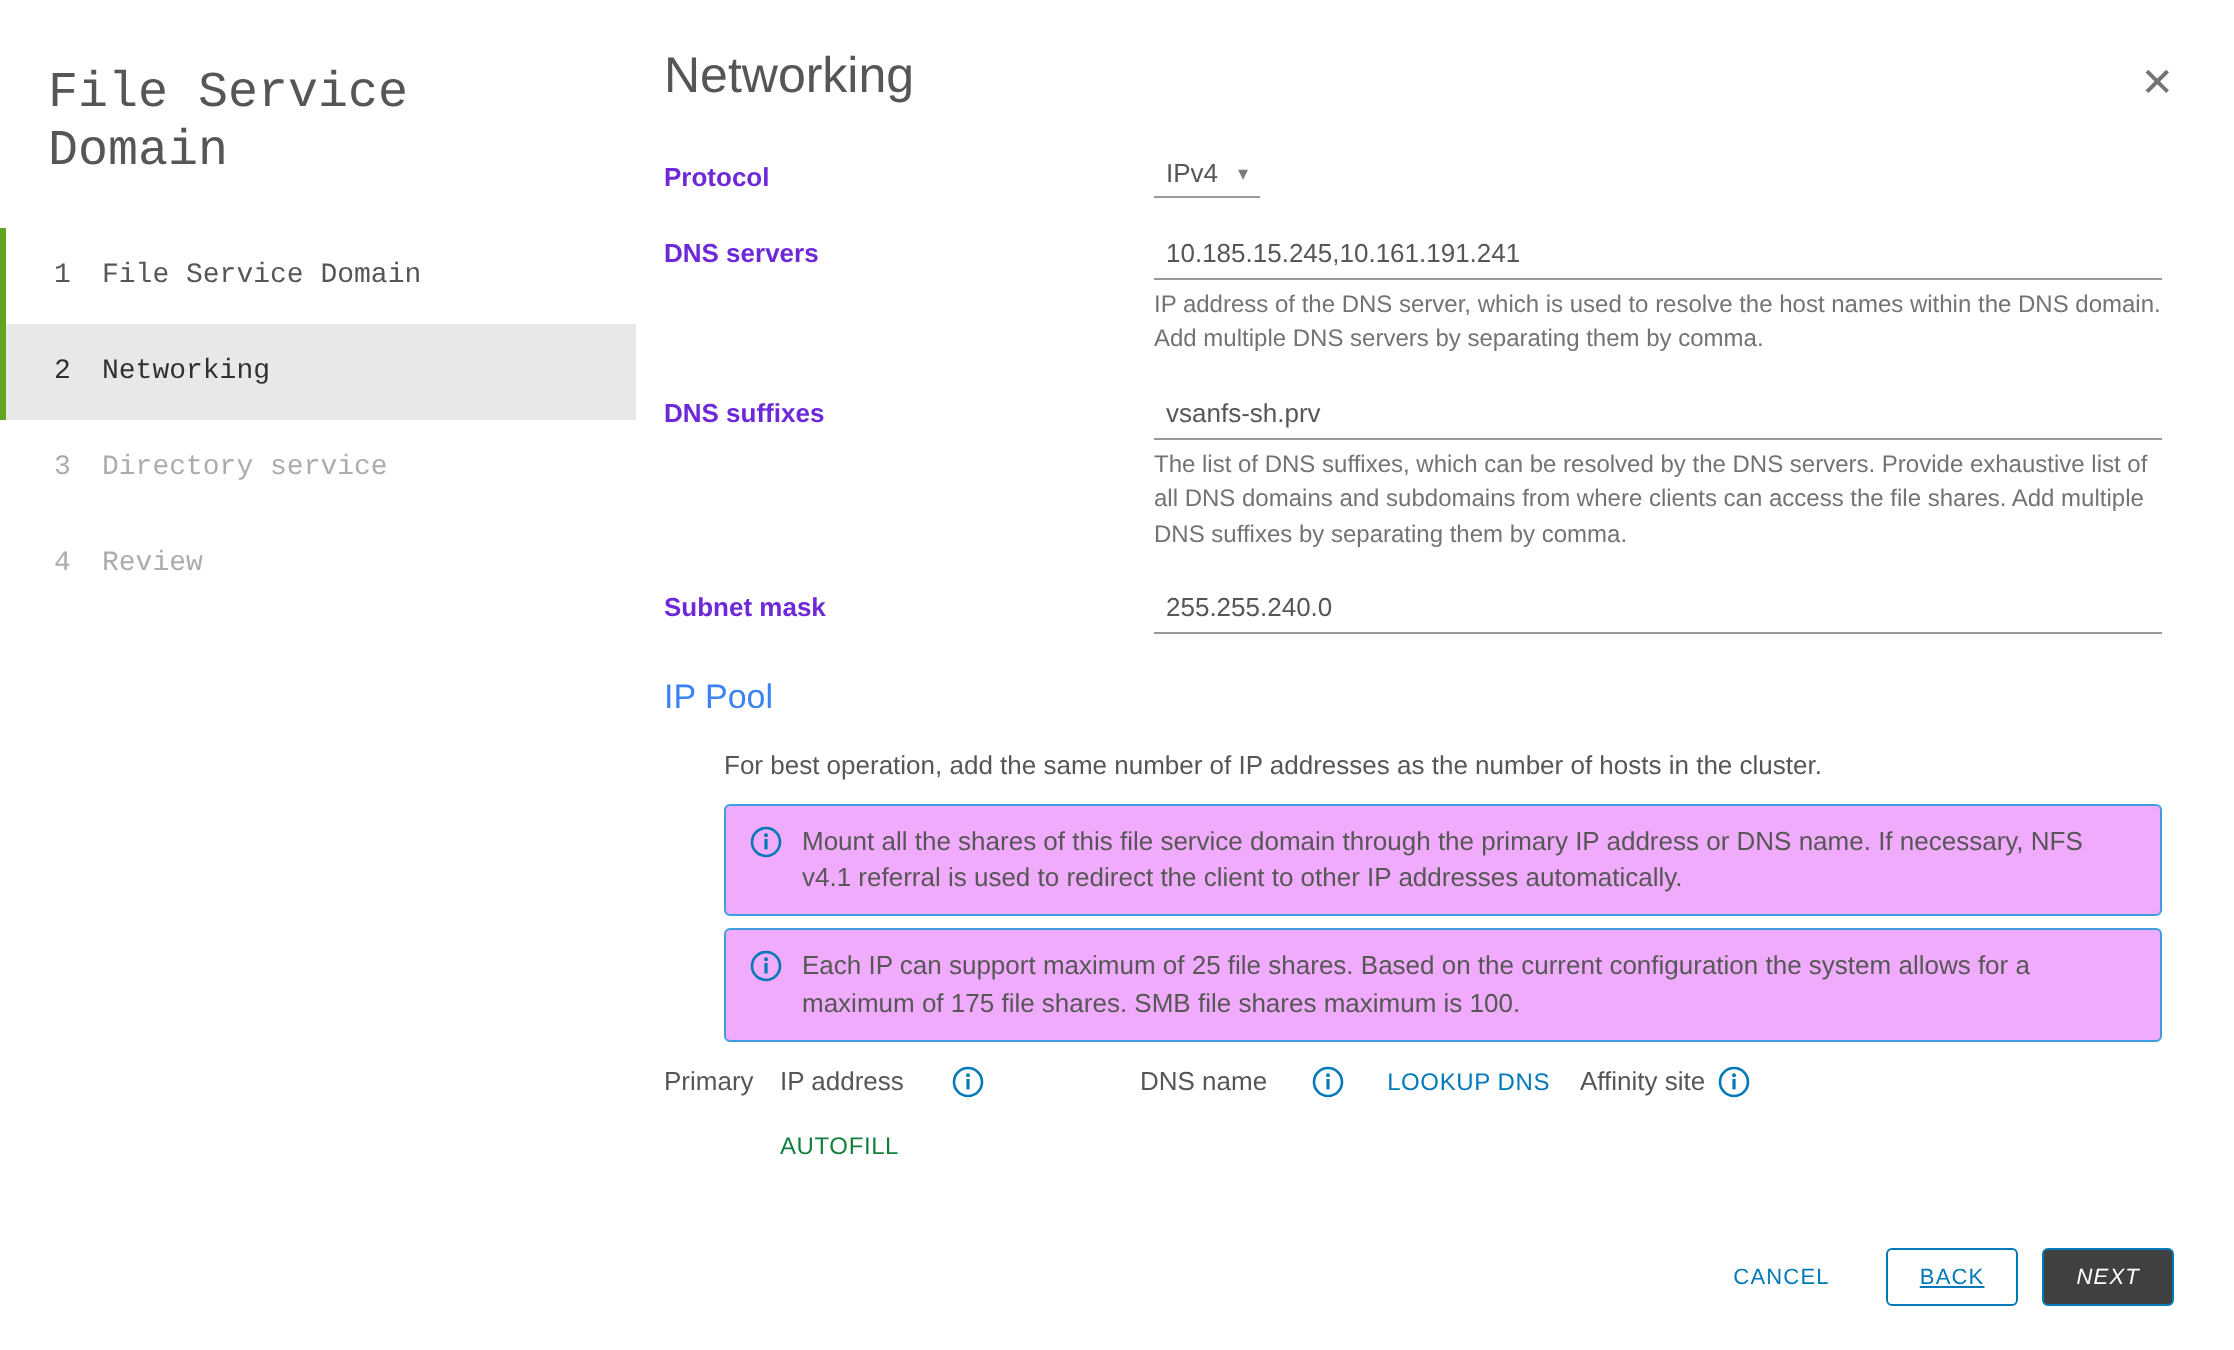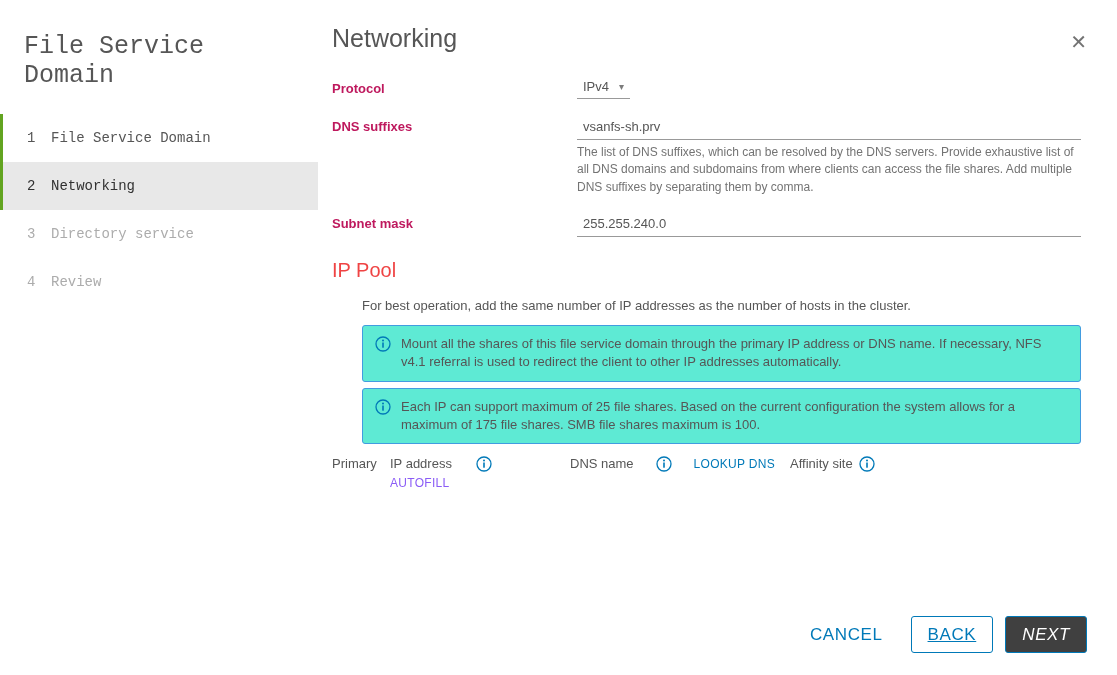--- a/index.html
+++ b/index.html
@@ -22,49 +22,49 @@
   .main-title { font-size:25px; font-weight:300; color:#565656; }
   .close-x { font-size:20px; color:#737373; cursor:pointer; line-height:1; padding-top:8px; }
 
   .scroll-area { flex:1; overflow-y:auto; padding:0 36px 0 14px; position:relative; }
   
   .scroll-area::-webkit-scrollbar { width:11px; }
   .scroll-area::-webkit-scrollbar-track { background:#f2f2f2; }
   .scroll-area::-webkit-scrollbar-thumb { background:#c1c1c1; }
 
   .form-row { display:flex; align-items:flex-start; margin:16px 0 6px 0; }
-  .form-label { width:245px; font-size:13px; color:#be185d; font-weight:600; padding-top:4px; }
+  .form-label { width:245px; font-size:13px; color:#6d28d9; font-weight:600; padding-top:4px; }
   .form-field { flex:1; }
   .underline-input { width:100%; border:none; border-bottom:1px solid #999; padding:4px 6px 5px 6px; font-size:13px; color:#565656; background:transparent; outline:none; }
   .protocol-select { display:inline-flex; align-items:center; border-bottom:1px solid #999; padding:2px 6px 4px 6px; font-size:13px; color:#565656; cursor:pointer; }
   .chev { margin-left:10px; font-size:10px; color:#7c7c7c; }
   .helper { font-size:12px; color:#737373; line-height:1.45; margin-top:4px; }
 
-  .section-h2 { font-size:20px; font-weight:400; color:#ef4444; margin:22px 0 16px 0; }
+  .section-h2 { font-size:17px; font-weight:400; color:#3b82f6; margin:22px 0 16px 0; }
   .section-desc { font-size:13px; color:#565656; margin:0 0 12px 30px; }
 
-  .alert { border:1px solid #429ce0; background:#5eead4; display:flex; padding:9px 12px; margin:0 0 6px 30px; border-radius:3px; font-size:13px; color:#565656; line-height:1.4; }
+  .alert { border:1px solid #429ce0; background:#f0abfc; display:flex; padding:9px 12px; margin:0 0 6px 30px; border-radius:3px; font-size:13px; color:#565656; line-height:1.4; }
   .alert .info-icn { flex-shrink:0; margin-right:10px; margin-top:1px; }
 
   .pool-header { display:flex; align-items:center; margin:12px 0 0 0; font-size:13px; color:#565656; }
   .col-primary { width:58px; }
   .col-ip { width:180px; display:flex; align-items:center; gap:24px; }
   .col-dns { width:220px; display:flex; align-items:center; gap:22px; }
   .col-aff { width:160px; display:flex; align-items:center; gap:6px; }
   .col-act { width:40px; }
   .autofill-row { display:flex; margin:4px 0 8px 0; }
-  .autofill-link { color:#8b5cf6; font-size:12px; letter-spacing:.3px; cursor:pointer; margin-left:58px; }
+  .autofill-link { color:#15803d; font-size:12px; letter-spacing:.3px; cursor:pointer; margin-left:58px;margin-top:13px; }
   .lookup-link { color:#0079b8; font-size:12px; letter-spacing:.3px; cursor:pointer; }
 
   .info-circ { display:inline-flex; width:16px; height:16px; }
   .info-circ svg { width:16px; height:16px; }
 
   
   .footer { display:flex; justify-content:flex-end; gap:12px; padding:18px 30px 22px 0; }
-  .btn { font-size:17px; letter-spacing:.6px; padding:8px 16px 7px 16px; border-radius:3px; cursor:pointer; border:1px solid transparent; }
+  .btn { font-size:11px; letter-spacing:.6px; padding:8px 16px 7px 16px; border-radius:3px; cursor:pointer; border:1px solid transparent; }
   .btn-link { color:#0079b8; background:transparent; border:none; }
   .btn-outline { color:#0079b8; background:#fff; border:1px solid #0079b8;text-decoration:underline; }
   .btn-primary { color:#fff; background:#404040; border:1px solid #0079b8;font-style:italic; }
 </style>
 </head>
 <body>
 
 <div class="page">
 
   <div class="sidebar">
@@ -100,20 +100,27 @@
       <div class="form-row">
         <div class="form-label">Protocol</div>
         <div class="form-field">
           <span class="protocol-select">
             <span>IPv4</span>
             <span class="chev">▾</span>
           </span>
         </div>
       </div>
 
+      <div class="form-row">
+        <div class="form-label">DNS servers</div>
+        <div class="form-field">
+          <input class="underline-input" value="10.185.15.245,10.161.191.241" style="">
+          <div class="helper">IP address of the DNS server, which is used to resolve the host names within the DNS domain. Add multiple DNS servers by separating them by comma.</div>
+        </div>
+      </div>
 
       <div class="form-row">
         <div class="form-label">DNS suffixes</div>
         <div class="form-field">
           <input class="underline-input" value="vsanfs-sh.prv" style="">
           <div class="helper">The list of DNS suffixes, which can be resolved by the DNS servers. Provide exhaustive list of all DNS domains and subdomains from where clients can access the file shares. Add multiple DNS suffixes by separating them by comma.</div>
         </div>
       </div>
 
       <div class="form-row">

